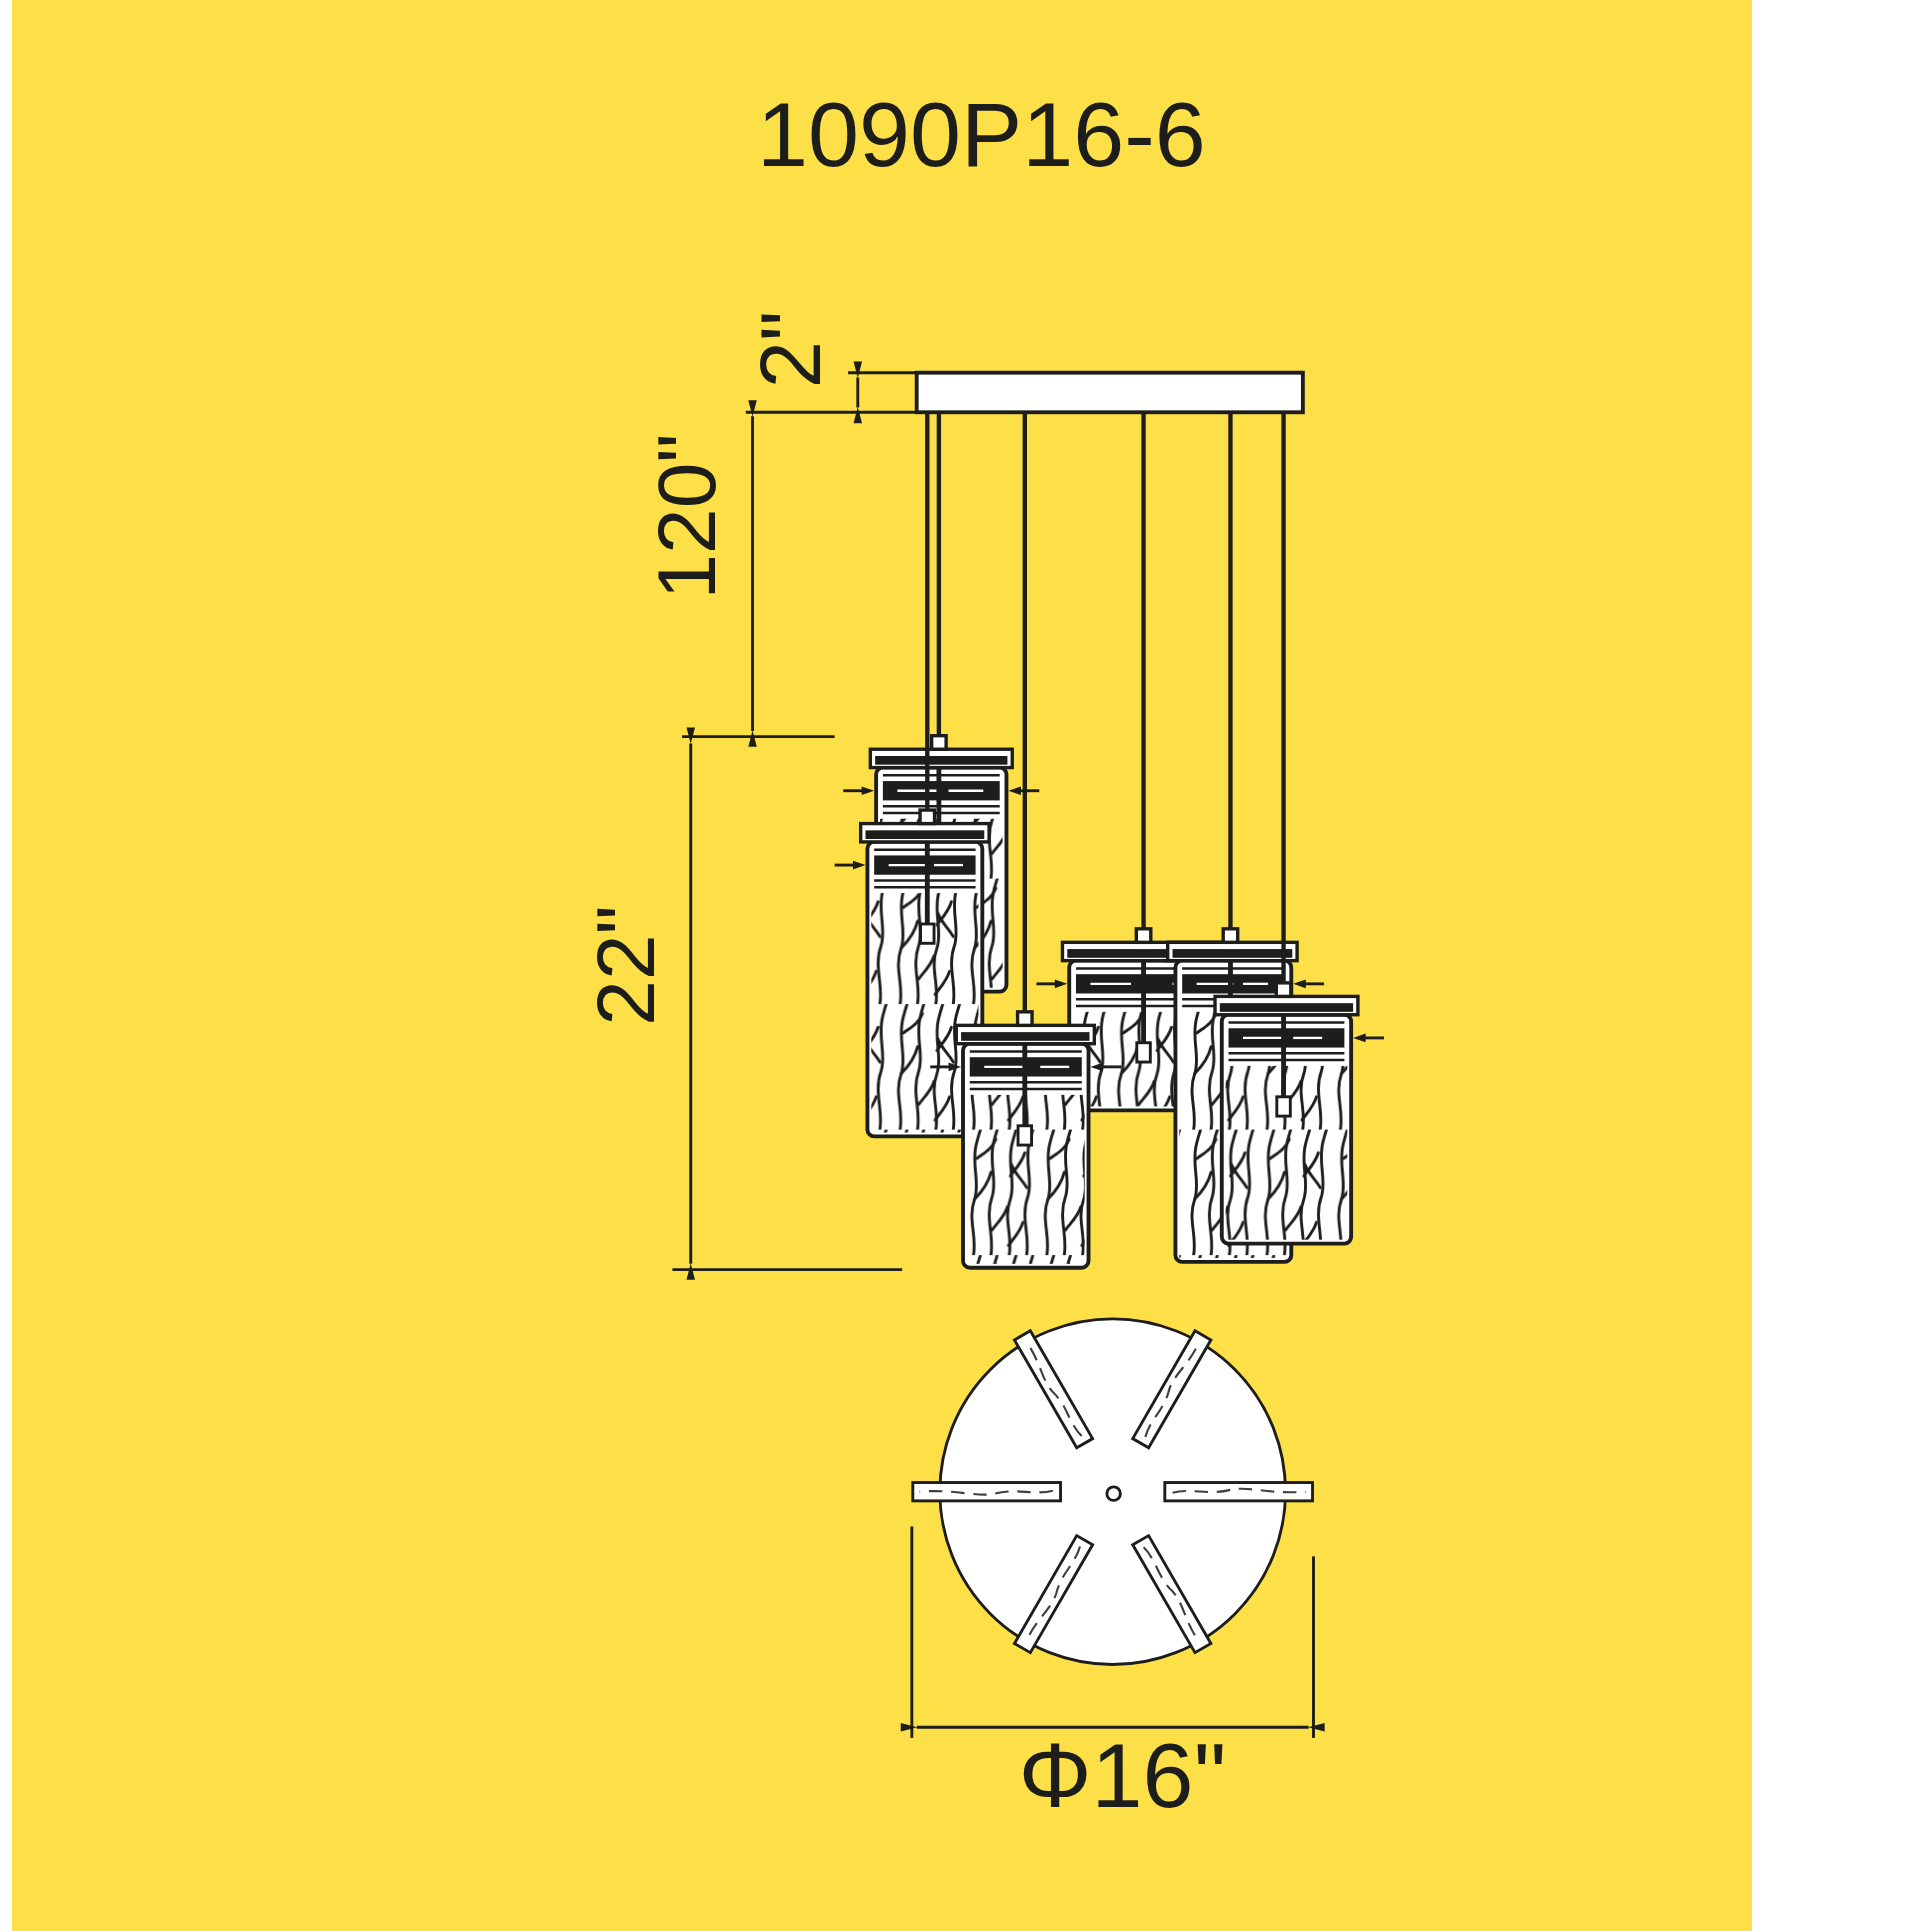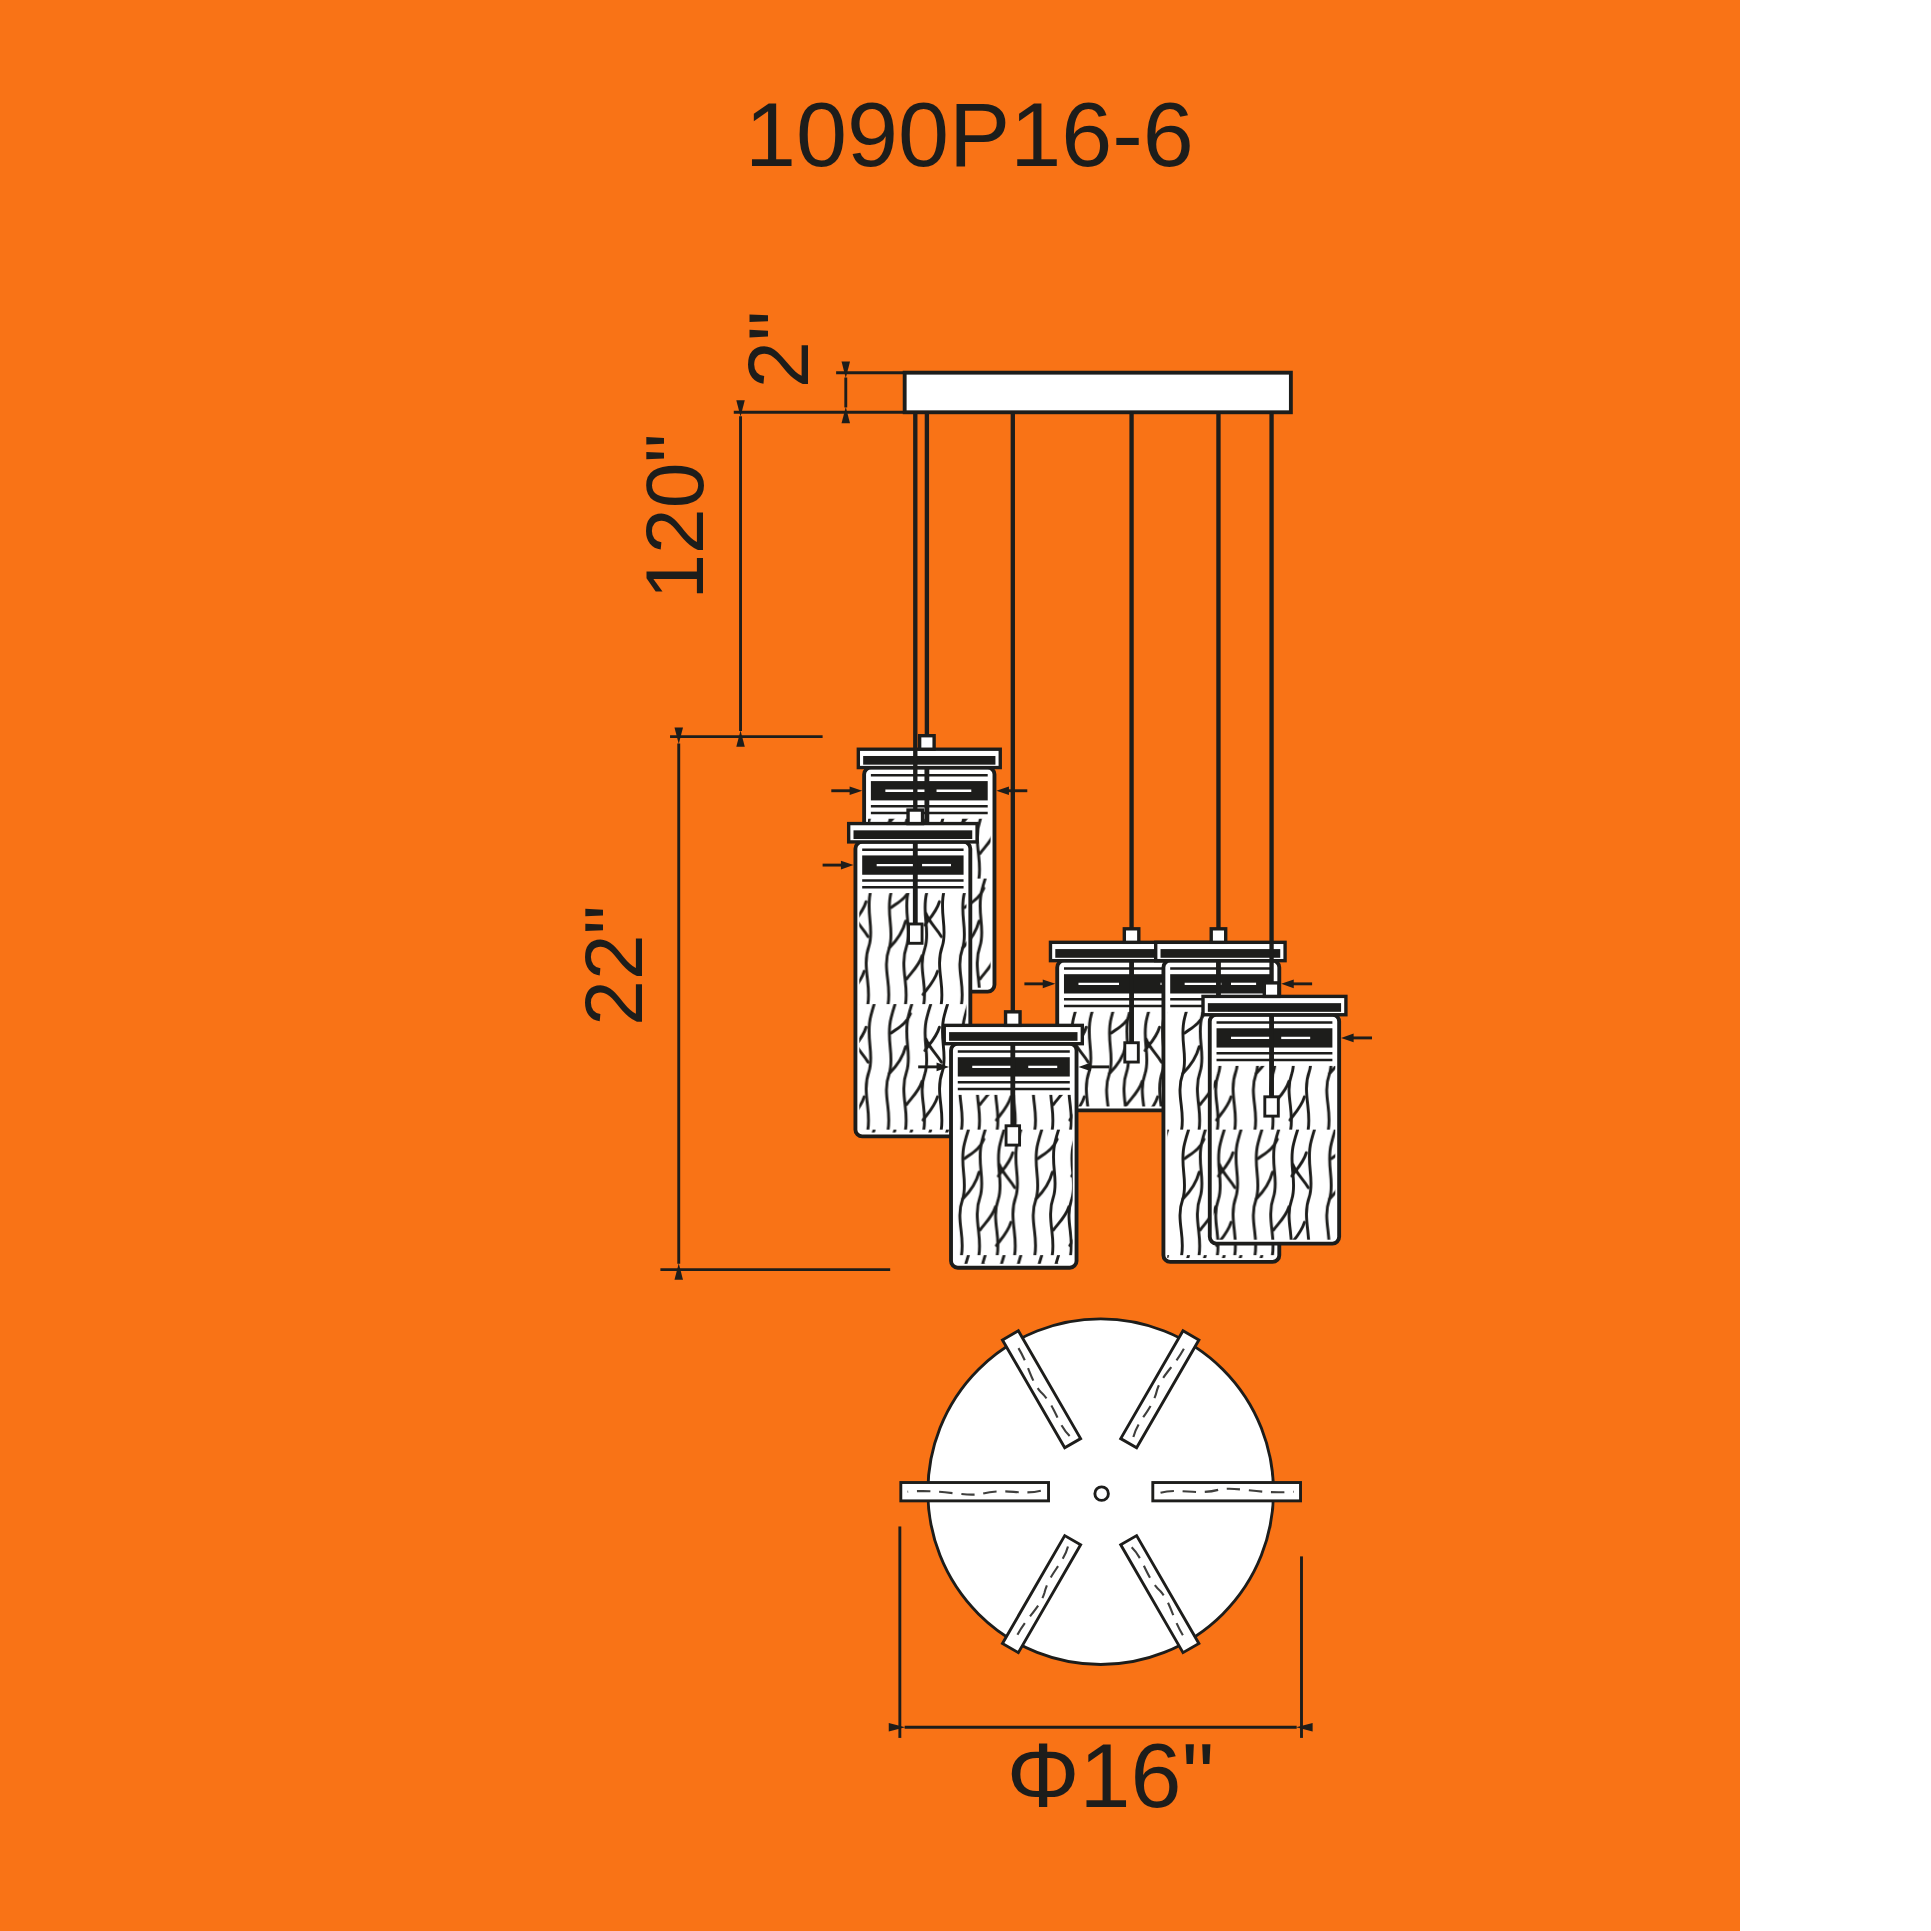--- a/index.html
+++ b/index.html
@@ -1,17 +1,17 @@
 <!DOCTYPE html>
 <html><head>
 <meta charset="utf-8">
 <style>
   html,body{margin:0;padding:0;background:#ffffff;}
-  .page{position:relative;width:1740px;height:1931px;background:#f97316;overflow:hidden;
-        font-family:"Liberation Sans", sans-serif;}
+  .page{position:relative;width:1740px;height:1931px;background:#fde047;overflow:hidden;
+        font-family:"Liberation Sans", sans-serif;margin-left:12px;}
   svg{position:absolute;left:0;top:0;}
   
   .ln   {stroke:#1d1d1b;fill:none;}
   .w2   {stroke-width:2.6;}
   .w3   {stroke-width:3;}
   .w35  {stroke-width:3.5;}
   .w4   {stroke-width:4;}
   .w45  {stroke-width:4.5;}
   .fw   {fill:#ffffff;stroke:#1d1d1b;}
   .fl   {fill:#1d1d1b;stroke:none;}

